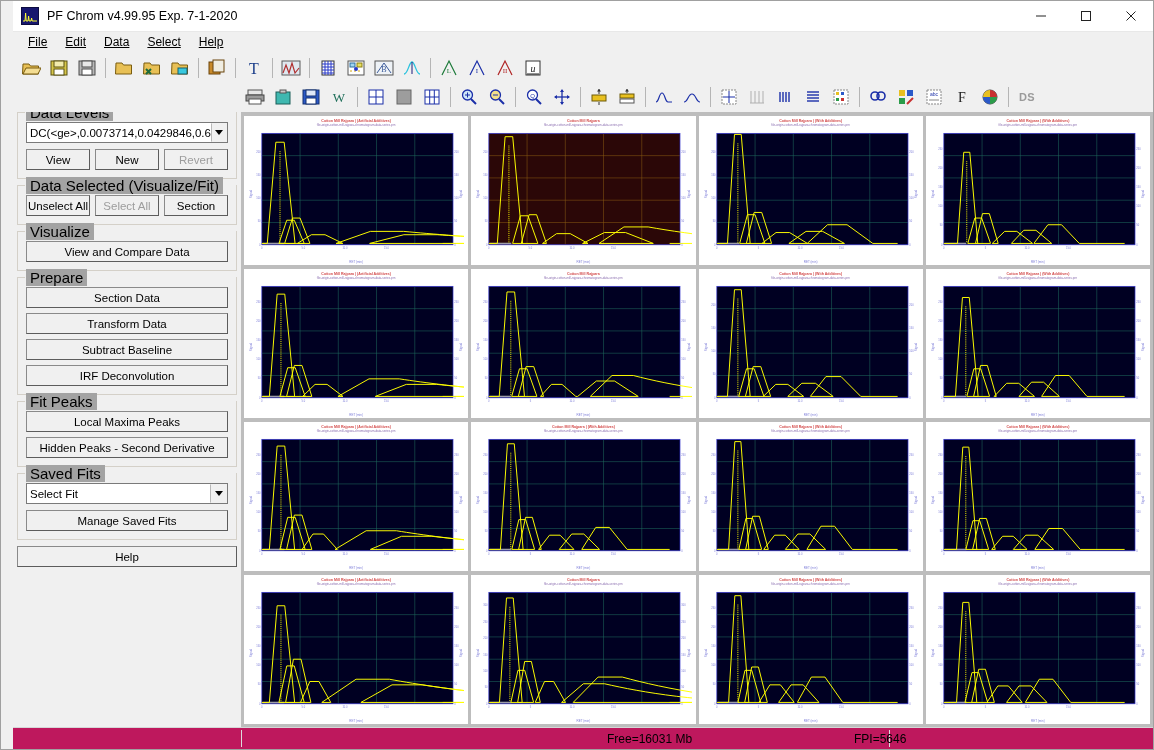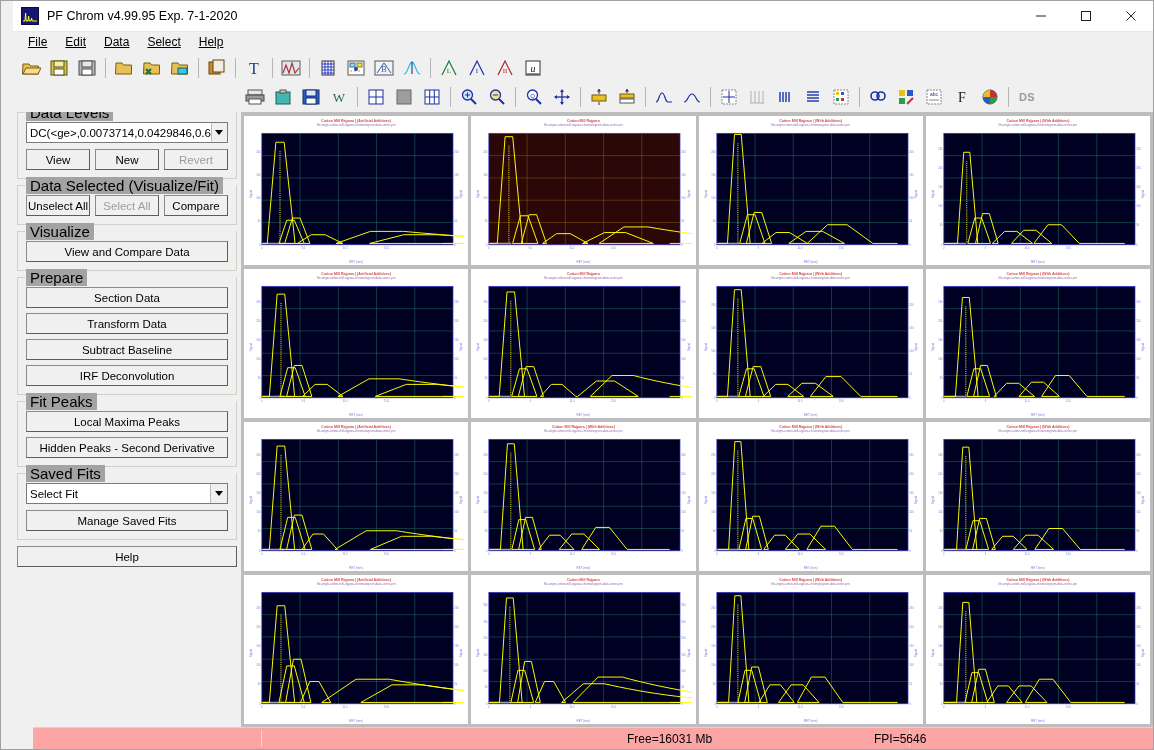--- a/index.html
+++ b/index.html
@@ -241,26 +241,25 @@
   .axis-xlab {
     position: absolute;
     bottom: -0.5px; left: 0; right: 0;
     text-align: center;
     font-size: 3px; color: #7d7dd8;
   }
 
   
   .statusbar {
     height: 16px; min-height: 22px;
-    background: #fca5a5;
+    background: #be185d;
     border-top: 1px solid #d6d6d6;
     display: flex; align-items: center;
     font-size: 12px; color: #000;
     position: relative;
-    margin-left: 20px;
   }
   .status-free { position: absolute; left: 594px; }
   .status-fpi  { position: absolute; left: 841px; }
   .status-cell-sep {
     position:absolute; top:2px; bottom:2px; width:1px; background:#dcdcdc;
   }
 </style>
 </head>
 <body>
 
@@ -644,21 +643,21 @@
           </div>
         </div>
       </div>
 
       <div class="grp">
         <div class="grp-title">Data Selected (Visualize/Fit)</div>
         <div class="grp-inner">
           <div class="row3">
             <div class="btn">Unselect All</div>
             <div class="btn disabled">Select All</div>
-            <div class="btn">Compare</div>
+            <div class="btn">Section</div>
           </div>
         </div>
       </div>
 
       <div class="grp">
         <div class="grp-title">Visualize</div>
         <div class="grp-inner">
           <div class="btn wide">View and Compare Data</div>
         </div>
       </div>

